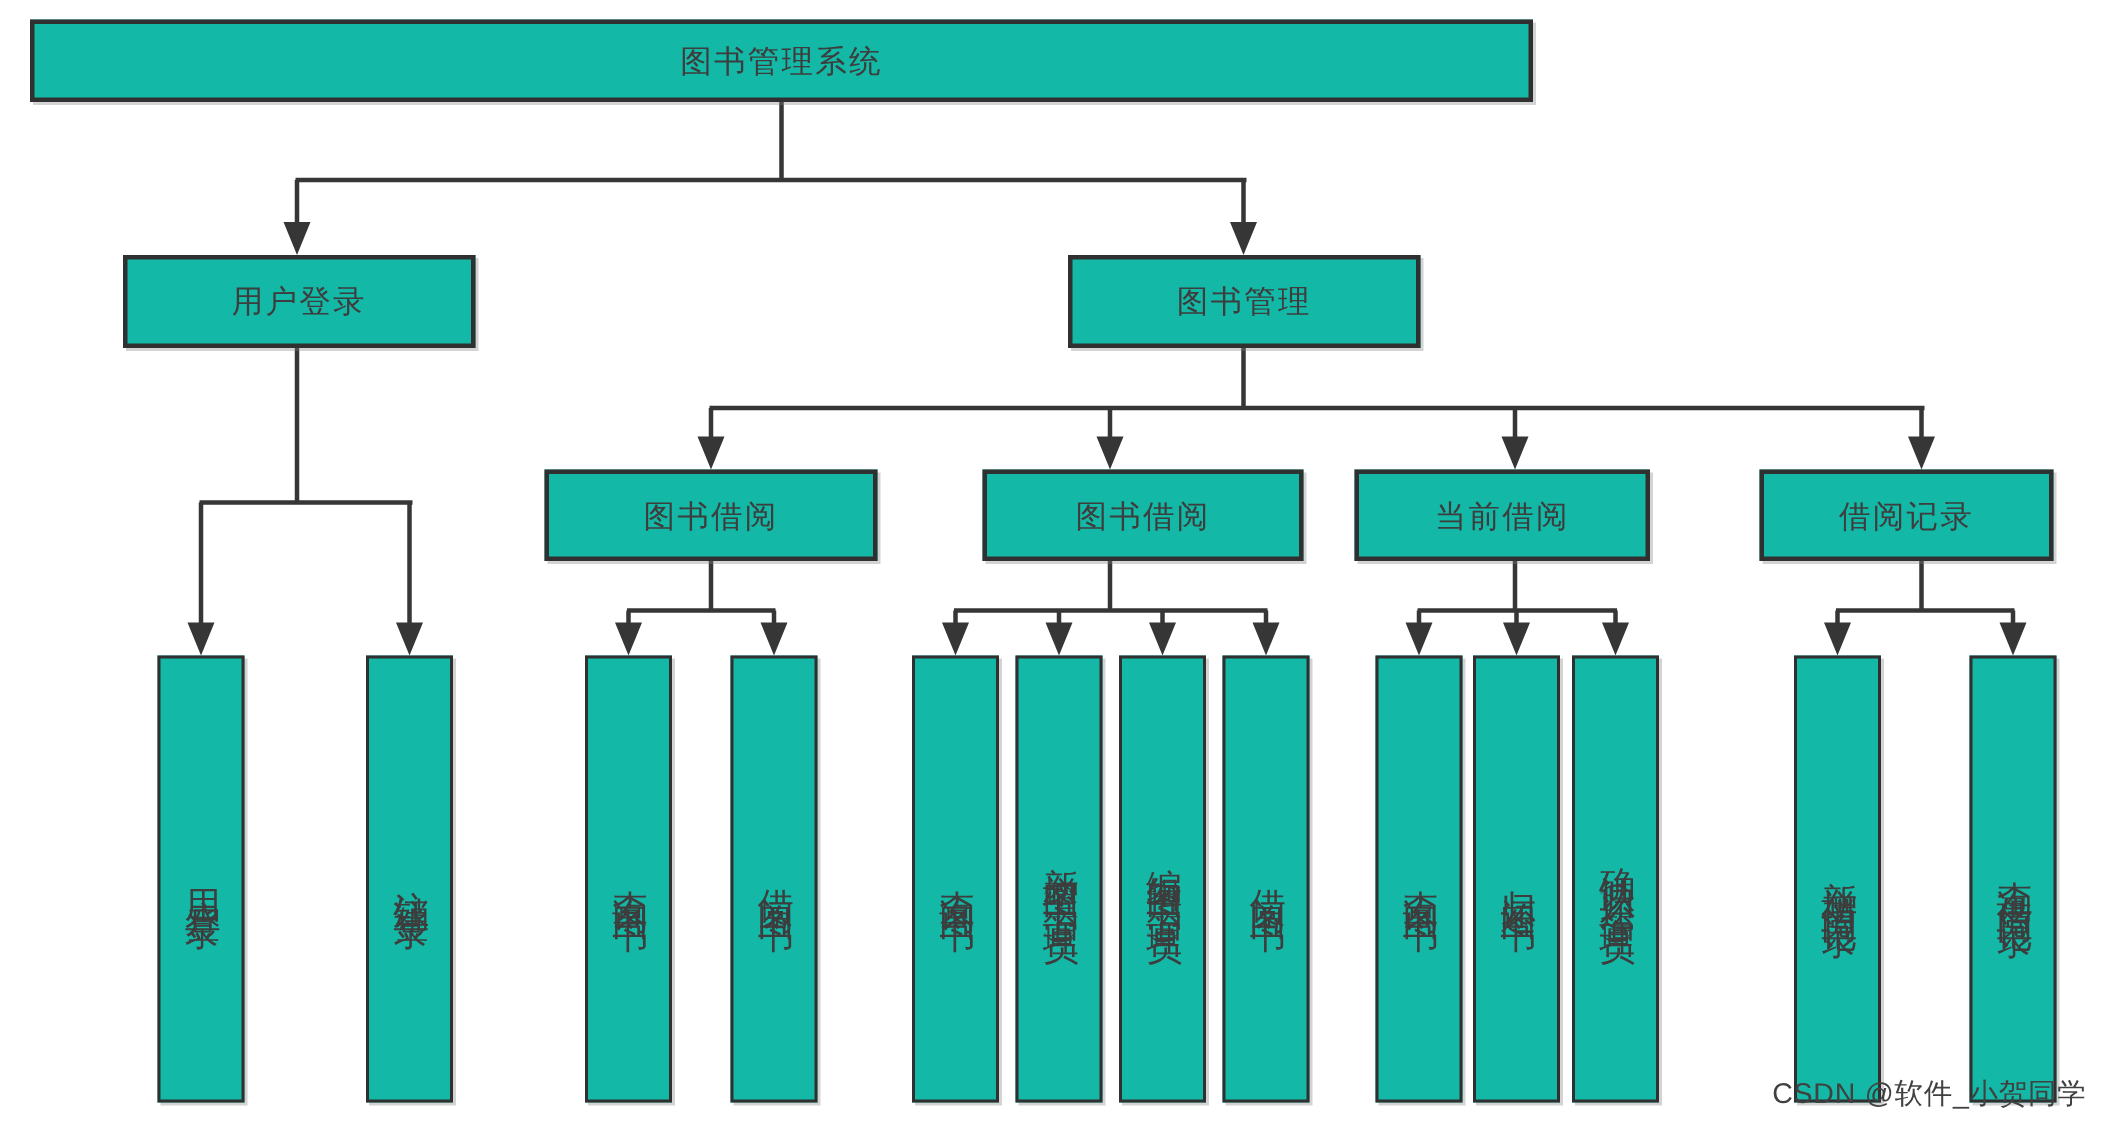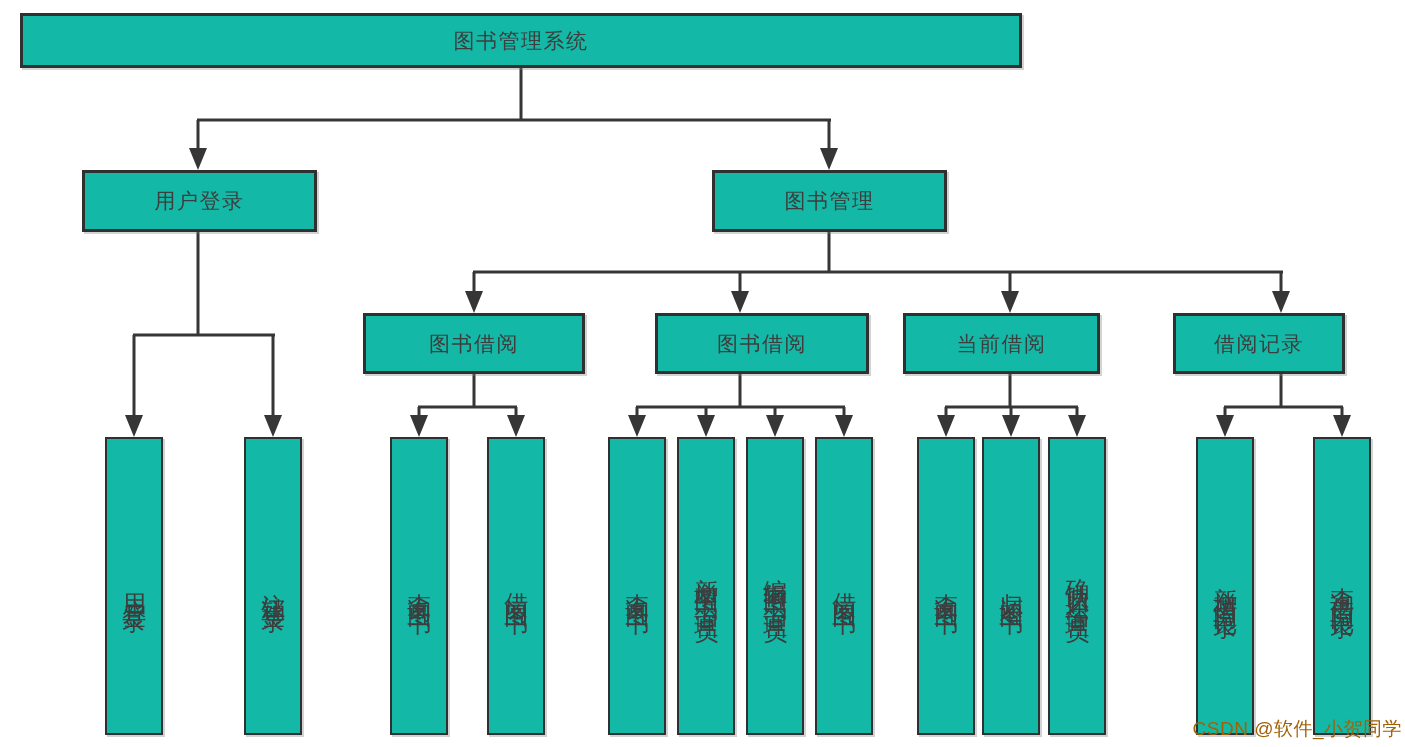--- a/index.html
+++ b/index.html
@@ -33,24 +33,24 @@
     letter-spacing: 6px;
     line-height: 1.1;
   }
   #connectors {
     position: absolute;
     left: 0; top: 0;
     z-index: 1;
   }
   #watermark {
     position: absolute;
-    right: 3px;
+    right: 14px;
     bottom: 5px;
     font-size: 19px;
-    color: #a16207;
+    color: #404040;
     letter-spacing: 0.5px;
     z-index: 3;
     white-space: nowrap;
   }
 </style>
 </head>
 <body>
 
 <div id="stage">
 
@@ -76,21 +76,21 @@
   </svg>
 
   <div class="node" style="left:20px; top:13px; width:1002px; height:55px;">图书管理系统</div>
 
   <div class="node" style="left:82px; top:170px; width:235px; height:62px;">用户登录</div>
   <div class="node" style="left:712px; top:170px; width:235px; height:62px;">图书管理</div>
 
   <div class="node" style="left:363px; top:313px; width:222px; height:61px;">图书借阅</div>
   <div class="node" style="left:655px; top:313px; width:214px; height:61px;">图书借阅</div>
   <div class="node" style="left:903px; top:313px; width:197px; height:61px;">当前借阅</div>
-  <div class="node" style="left:1173px; top:313px; width:172px; height:61px;">借阅记录</div>
+  <div class="node" style="left:1173px; top:313px; width:196px; height:61px;">借阅记录</div>
 
   <div class="node leaf" style="left:105px; top:437px; width:58px; height:298px;">用户登录</div>
   <div class="node leaf" style="left:244px; top:437px; width:58px; height:298px;">注销登录</div>
 
   <div class="node leaf" style="left:390px; top:437px; width:58px; height:298px;">查询图书</div>
   <div class="node leaf" style="left:487px; top:437px; width:58px; height:298px;">借阅图书</div>
 
   <div class="node leaf" style="left:608px; top:437px; width:58px; height:298px;">查询图书</div>
   <div class="node leaf" style="left:677px; top:437px; width:58px; height:298px;">新增图书（管理员）</div>
   <div class="node leaf" style="left:746px; top:437px; width:58px; height:298px;">编辑图书（管理员）</div>

